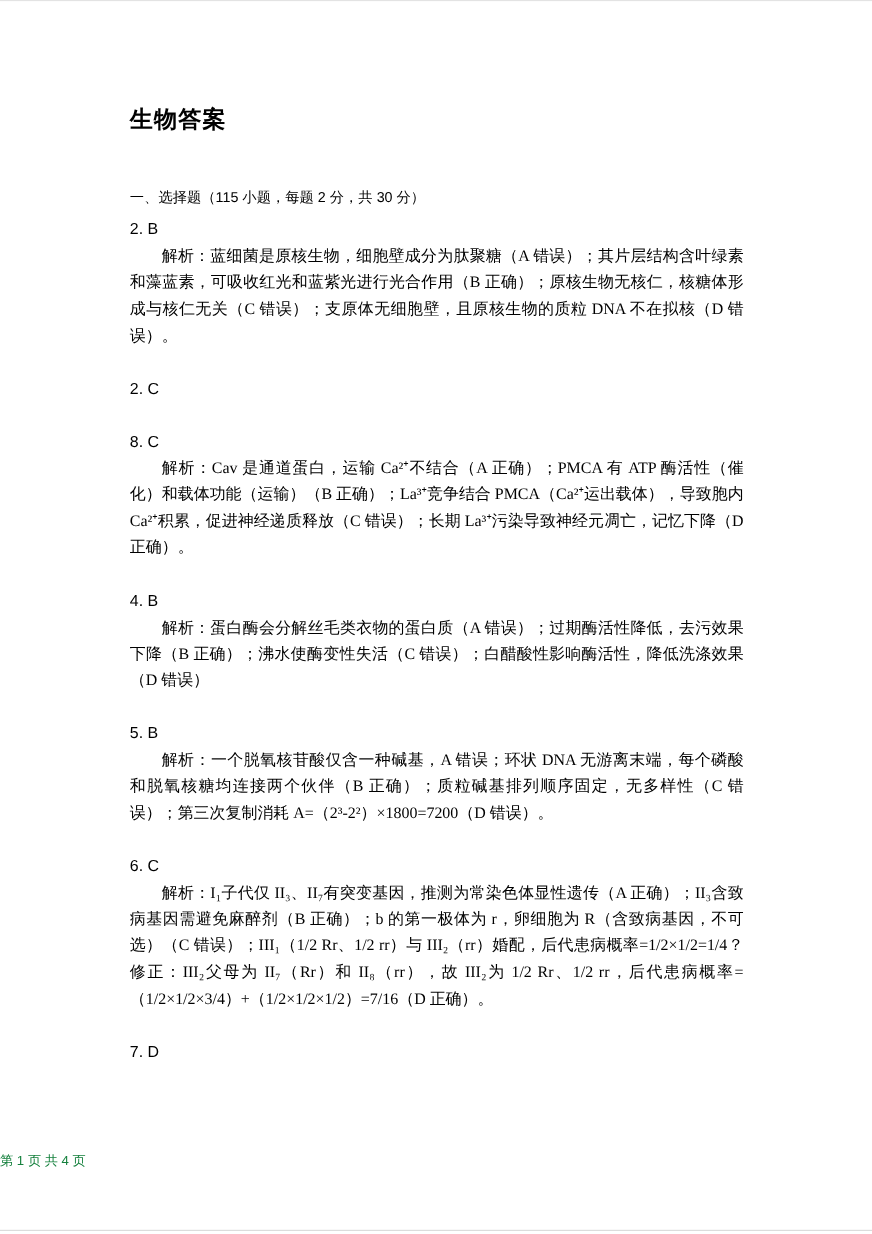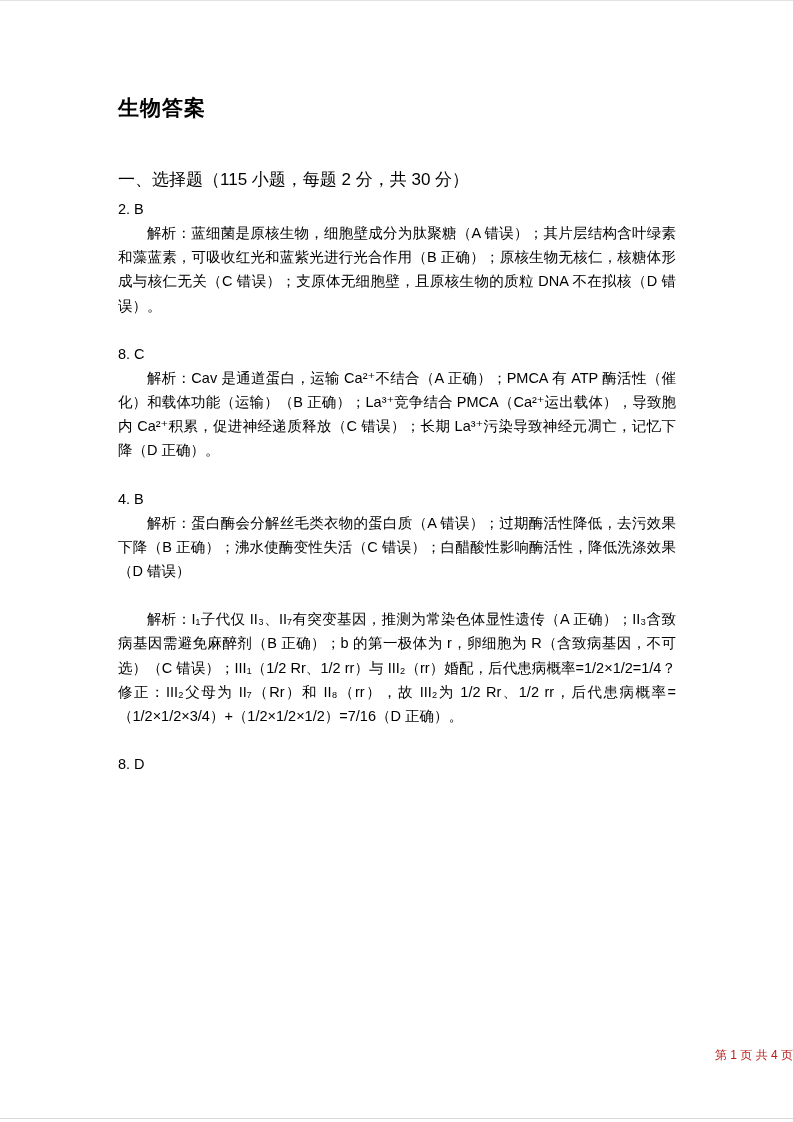--- a/index.html
+++ b/index.html
@@ -24,85 +24,92 @@
   .page {
     padding: 94px 117px 0 118px;
   }
   .doc-title {
     font-size: 21px;
     font-weight: bold;
     margin: 0 0 46px 0;
     letter-spacing: 1px;
   }
   .section-heading {
-    font-size: 17px;
+    font-size: 13px;
     margin: 0 0 5px 0;
     line-height: 24px;
   }
   .answer-block {
     margin-bottom: 24px;
   }
   .answer-label {
     font-size: 14.5px;
     line-height: 24px;
     margin: 0;
   }
   .analysis {
     font-size: 14.5px;
     line-height: 24.2px;
     margin: 0;
     text-indent: 2em;
     text-align: justify;
     text-justify: inter-ideograph;
+    font-family: Liberation Serif, serif;
   }
   .footer {
     position: absolute;
     left: 0;
     bottom: 58px;
     width: 100%;
-    text-align: right;
+    text-align: left;
     font-size: 12px;
-    color: #b91c1c;
+    color: #15803d;
   }
 </style>
 </head>
 <body>
 
 <div class="edge-line-top"></div>
 
 <div class="page">
 
   <h1 class="doc-title">生物答案</h1>
 
   <p class="section-heading">一、选择题（115 小题，每题 2 分，共 30 分）</p>
 
   <div class="answer-block">
     <p class="answer-label">2. B</p>
     <p class="analysis">解析：蓝细菌是原核生物，细胞壁成分为肽聚糖（A 错误）；其片层结构含叶绿素和藻蓝素，可吸收红光和蓝紫光进行光合作用（B 正确）；原核生物无核仁，核糖体形成与核仁无关（C 错误）；支原体无细胞壁，且原核生物的质粒 DNA 不在拟核（D 错误）。</p>
   </div>
 
   <div class="answer-block">
+    <p class="answer-label">2. C</p>
   </div>
 
   <div class="answer-block">
     <p class="answer-label">8. C</p>
     <p class="analysis">解析：Cav 是通道蛋白，运输 Ca²⁺不结合（A 正确）；PMCA 有 ATP 酶活性（催化）和载体功能（运输）（B 正确）；La³⁺竞争结合 PMCA（Ca²⁺运出载体），导致胞内 Ca²⁺积累，促进神经递质释放（C 错误）；长期 La³⁺污染导致神经元凋亡，记忆下降（D 正确）。</p>
   </div>
 
   <div class="answer-block">
     <p class="answer-label">4. B</p>
     <p class="analysis">解析：蛋白酶会分解丝毛类衣物的蛋白质（A 错误）；过期酶活性降低，去污效果下降（B 正确）；沸水使酶变性失活（C 错误）；白醋酸性影响酶活性，降低洗涤效果（D 错误）</p>
   </div>
 
+  <div class="answer-block">
+    <p class="answer-label">5. B</p>
+    <p class="analysis">解析：一个脱氧核苷酸仅含一种碱基，A 错误；环状 DNA 无游离末端，每个磷酸和脱氧核糖均连接两个伙伴（B 正确）；质粒碱基排列顺序固定，无多样性（C 错误）；第三次复制消耗 A=（2³-2²）×1800=7200（D 错误）。</p>
+  </div>
 
   <div class="answer-block">
+    <p class="answer-label">6. C</p>
     <p class="analysis">解析：I₁子代仅 II₃、II₇有突变基因，推测为常染色体显性遗传（A 正确）；II₃含致病基因需避免麻醉剂（B 正确）；b 的第一极体为 r，卵细胞为 R（含致病基因，不可选）（C 错误）；III₁（1/2 Rr、1/2 rr）与 III₂（rr）婚配，后代患病概率=1/2×1/2=1/4？ 修正：III₂父母为 II₇（Rr）和 II₈（rr），故 III₂为 1/2 Rr、1/2 rr，后代患病概率=（1/2×1/2×3/4）+（1/2×1/2×1/2）=7/16（D 正确）。</p>
   </div>
 
   <div class="answer-block">
-    <p class="answer-label">8. D</p>
+    <p class="answer-label">7. D</p>
   </div>
 
 </div>
 
 <div class="footer">第 1 页 共 4 页</div>
 
 <div class="edge-line-bottom"></div>
 
 </body></html>

